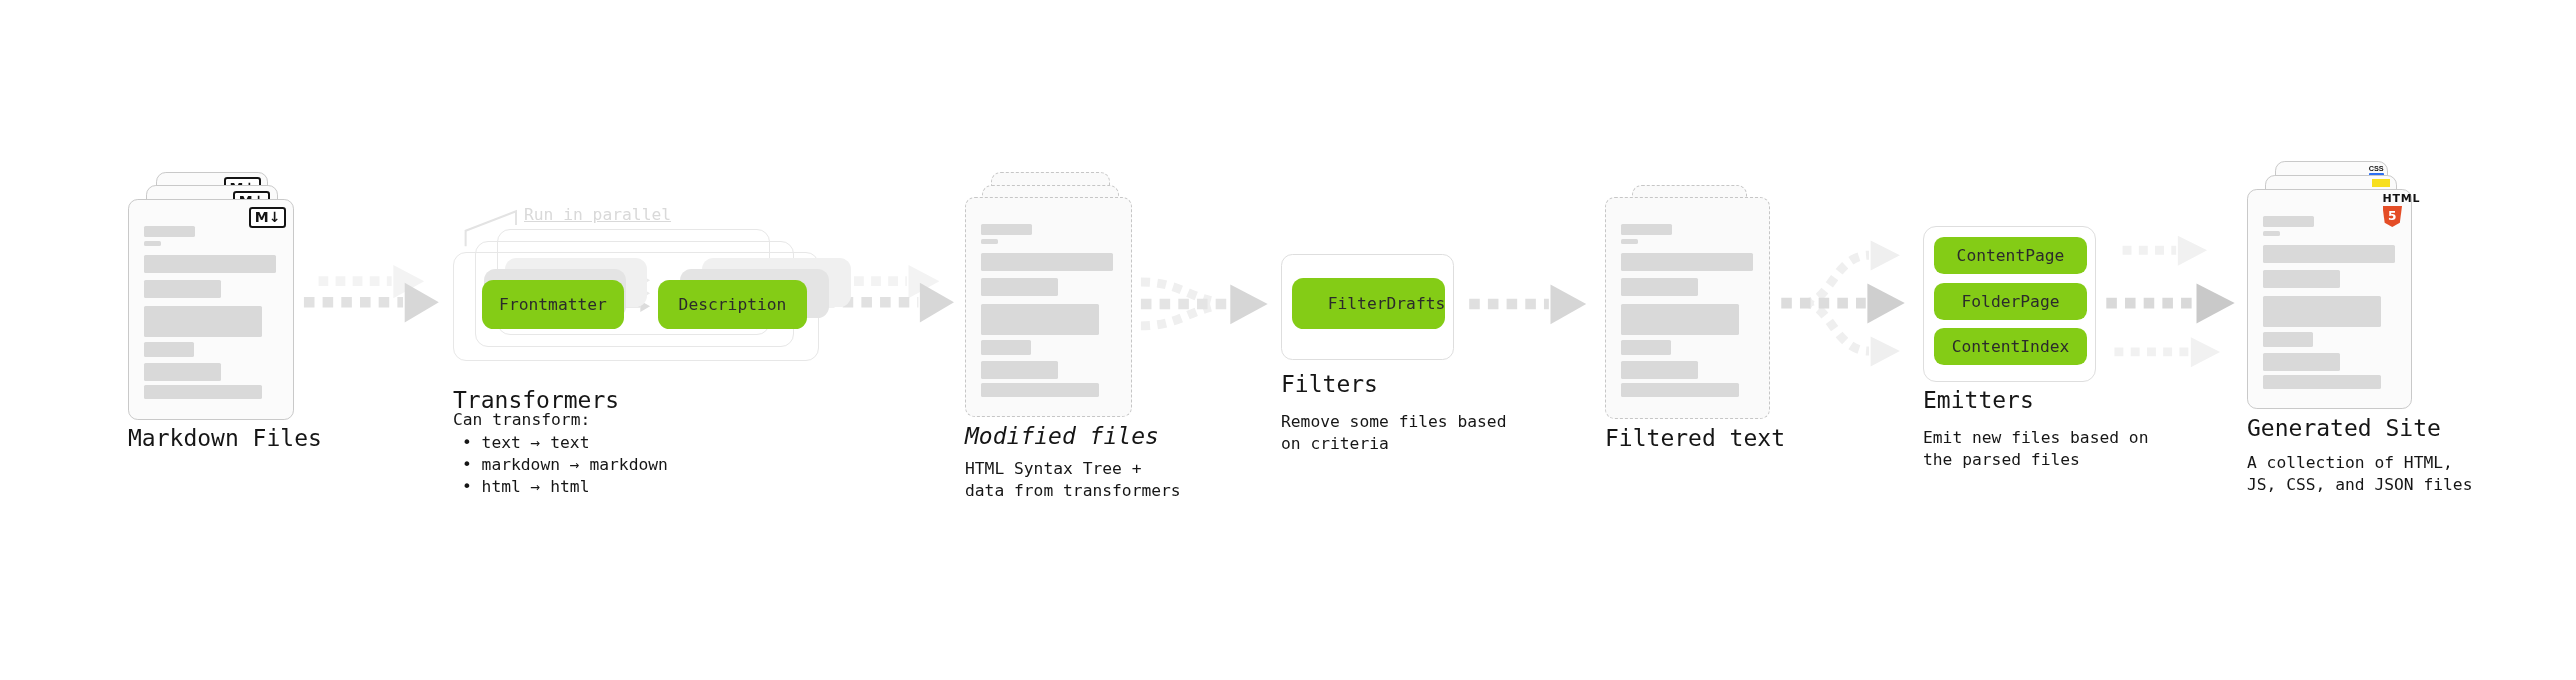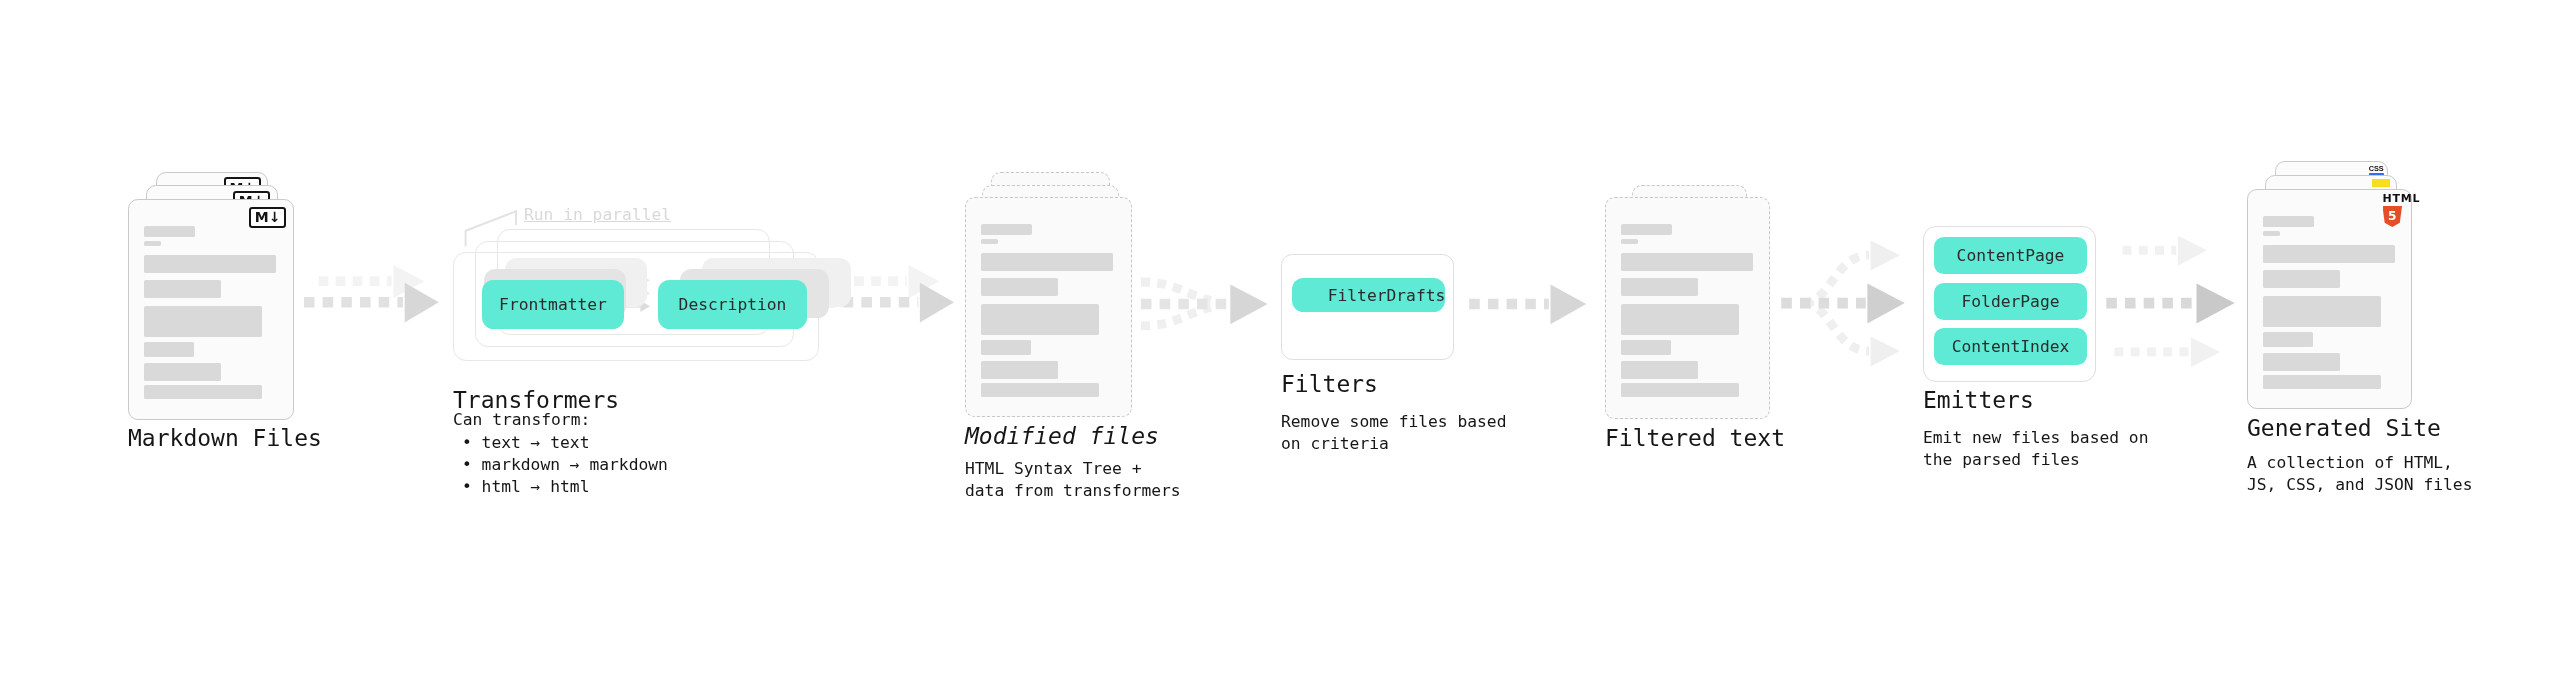--- a/index.html
+++ b/index.html
@@ -12,21 +12,21 @@
   .card{position:absolute;background:#fbfbfb;border:1.6px solid #c9c9c9;border-radius:9.8px;box-sizing:border-box;}
   .card.dashed{border-style:dashed;border-color:#c6c6c6;background:#fafafa;}
   .doc-bars{position:absolute;left:0;top:0;right:0;bottom:0;}
   .bar{position:absolute;background:#d9d9d9;border-radius:1.6px;}
   .md-icon{position:absolute;border:2.4px solid #141414;border-radius:3.3px;background:#fff;
     font-weight:bold;font-size:14px;line-height:1;padding:1.6px 3.3px;color:#141414;
     font-family:"DejaVu Sans","Liberation Sans",sans-serif;white-space:nowrap;}
   
   .outline-box{position:absolute;border:1.6px solid #e7e7e7;border-radius:13px;box-sizing:border-box;background:transparent;}
   .solid-box{position:absolute;border:1.6px solid #dedede;border-radius:13px;box-sizing:border-box;background:#fff;}
-  .pill{position:absolute;background:#5eead4;border-radius:11.4px;display:flex;align-items:center;justify-content:center;
+  .pill{position:absolute;background:#84cc16;border-radius:11.4px;display:flex;align-items:center;justify-content:center;
     font-size:16.3px;color:#2b2b2b;box-sizing:border-box;white-space:pre;}
   .pill.echo1{background:#e4e4e4;}
   .pill.echo2{background:#f0f0f0;}
   
   .label{position:absolute;font-size:23px;line-height:28px;white-space:pre;color:#161616;}
   .desc{position:absolute;font-size:16.3px;line-height:22px;white-space:pre-line;color:#161616;}
   .callout{position:absolute;font-size:16.3px;line-height:19.5px;color:#d9d9d9;white-space:pre;}
   .bullets{position:absolute;font-size:16.3px;line-height:22px;}
   .bullet-line{white-space:pre;}
   .bullet-line::before{content:"• ";}
@@ -167,21 +167,21 @@
           <div class="bar" style="left: 15.4px; top: 185px; width: 118px; height: 14px;"></div>
         </div>
     </div>
     <div class="label" style="left:965px;top:422px;font-style:italic;">Modified files</div>
     <div class="desc" style="left:965px;top:458px;">HTML Syntax Tree +
 data from transformers</div>
   </div>
 
   <div>
     <div class="solid-box" style="left:1281px;top:254px;width:173px;height:106px;border-radius:11.4px;"></div>
-    <div class="pill" style="left:1292px;top:278px;width:153px;height:34px;padding-left:36px;">FilterDrafts</div>
+    <div class="pill" style="left:1292px;top:278px;width:153px;height:51px;padding-left:36px;">FilterDrafts</div>
     <div class="label" style="left:1281px;top:370px;">Filters</div>
     <div class="desc" style="left:1281px;top:411px;">Remove some files based
 on criteria</div>
   </div>
 
   <div>
     <div class="card dashed" style="left:1632px;top:185px;width:115px;height:98px;"></div>
     <div class="card dashed" style="left:1605px;top:197px;width:165px;height:222px;">
       <div class="doc-bars">
           <div class="bar" style="left: 15.4px; top: 26px; width: 51px; height: 10.6px;"></div>

